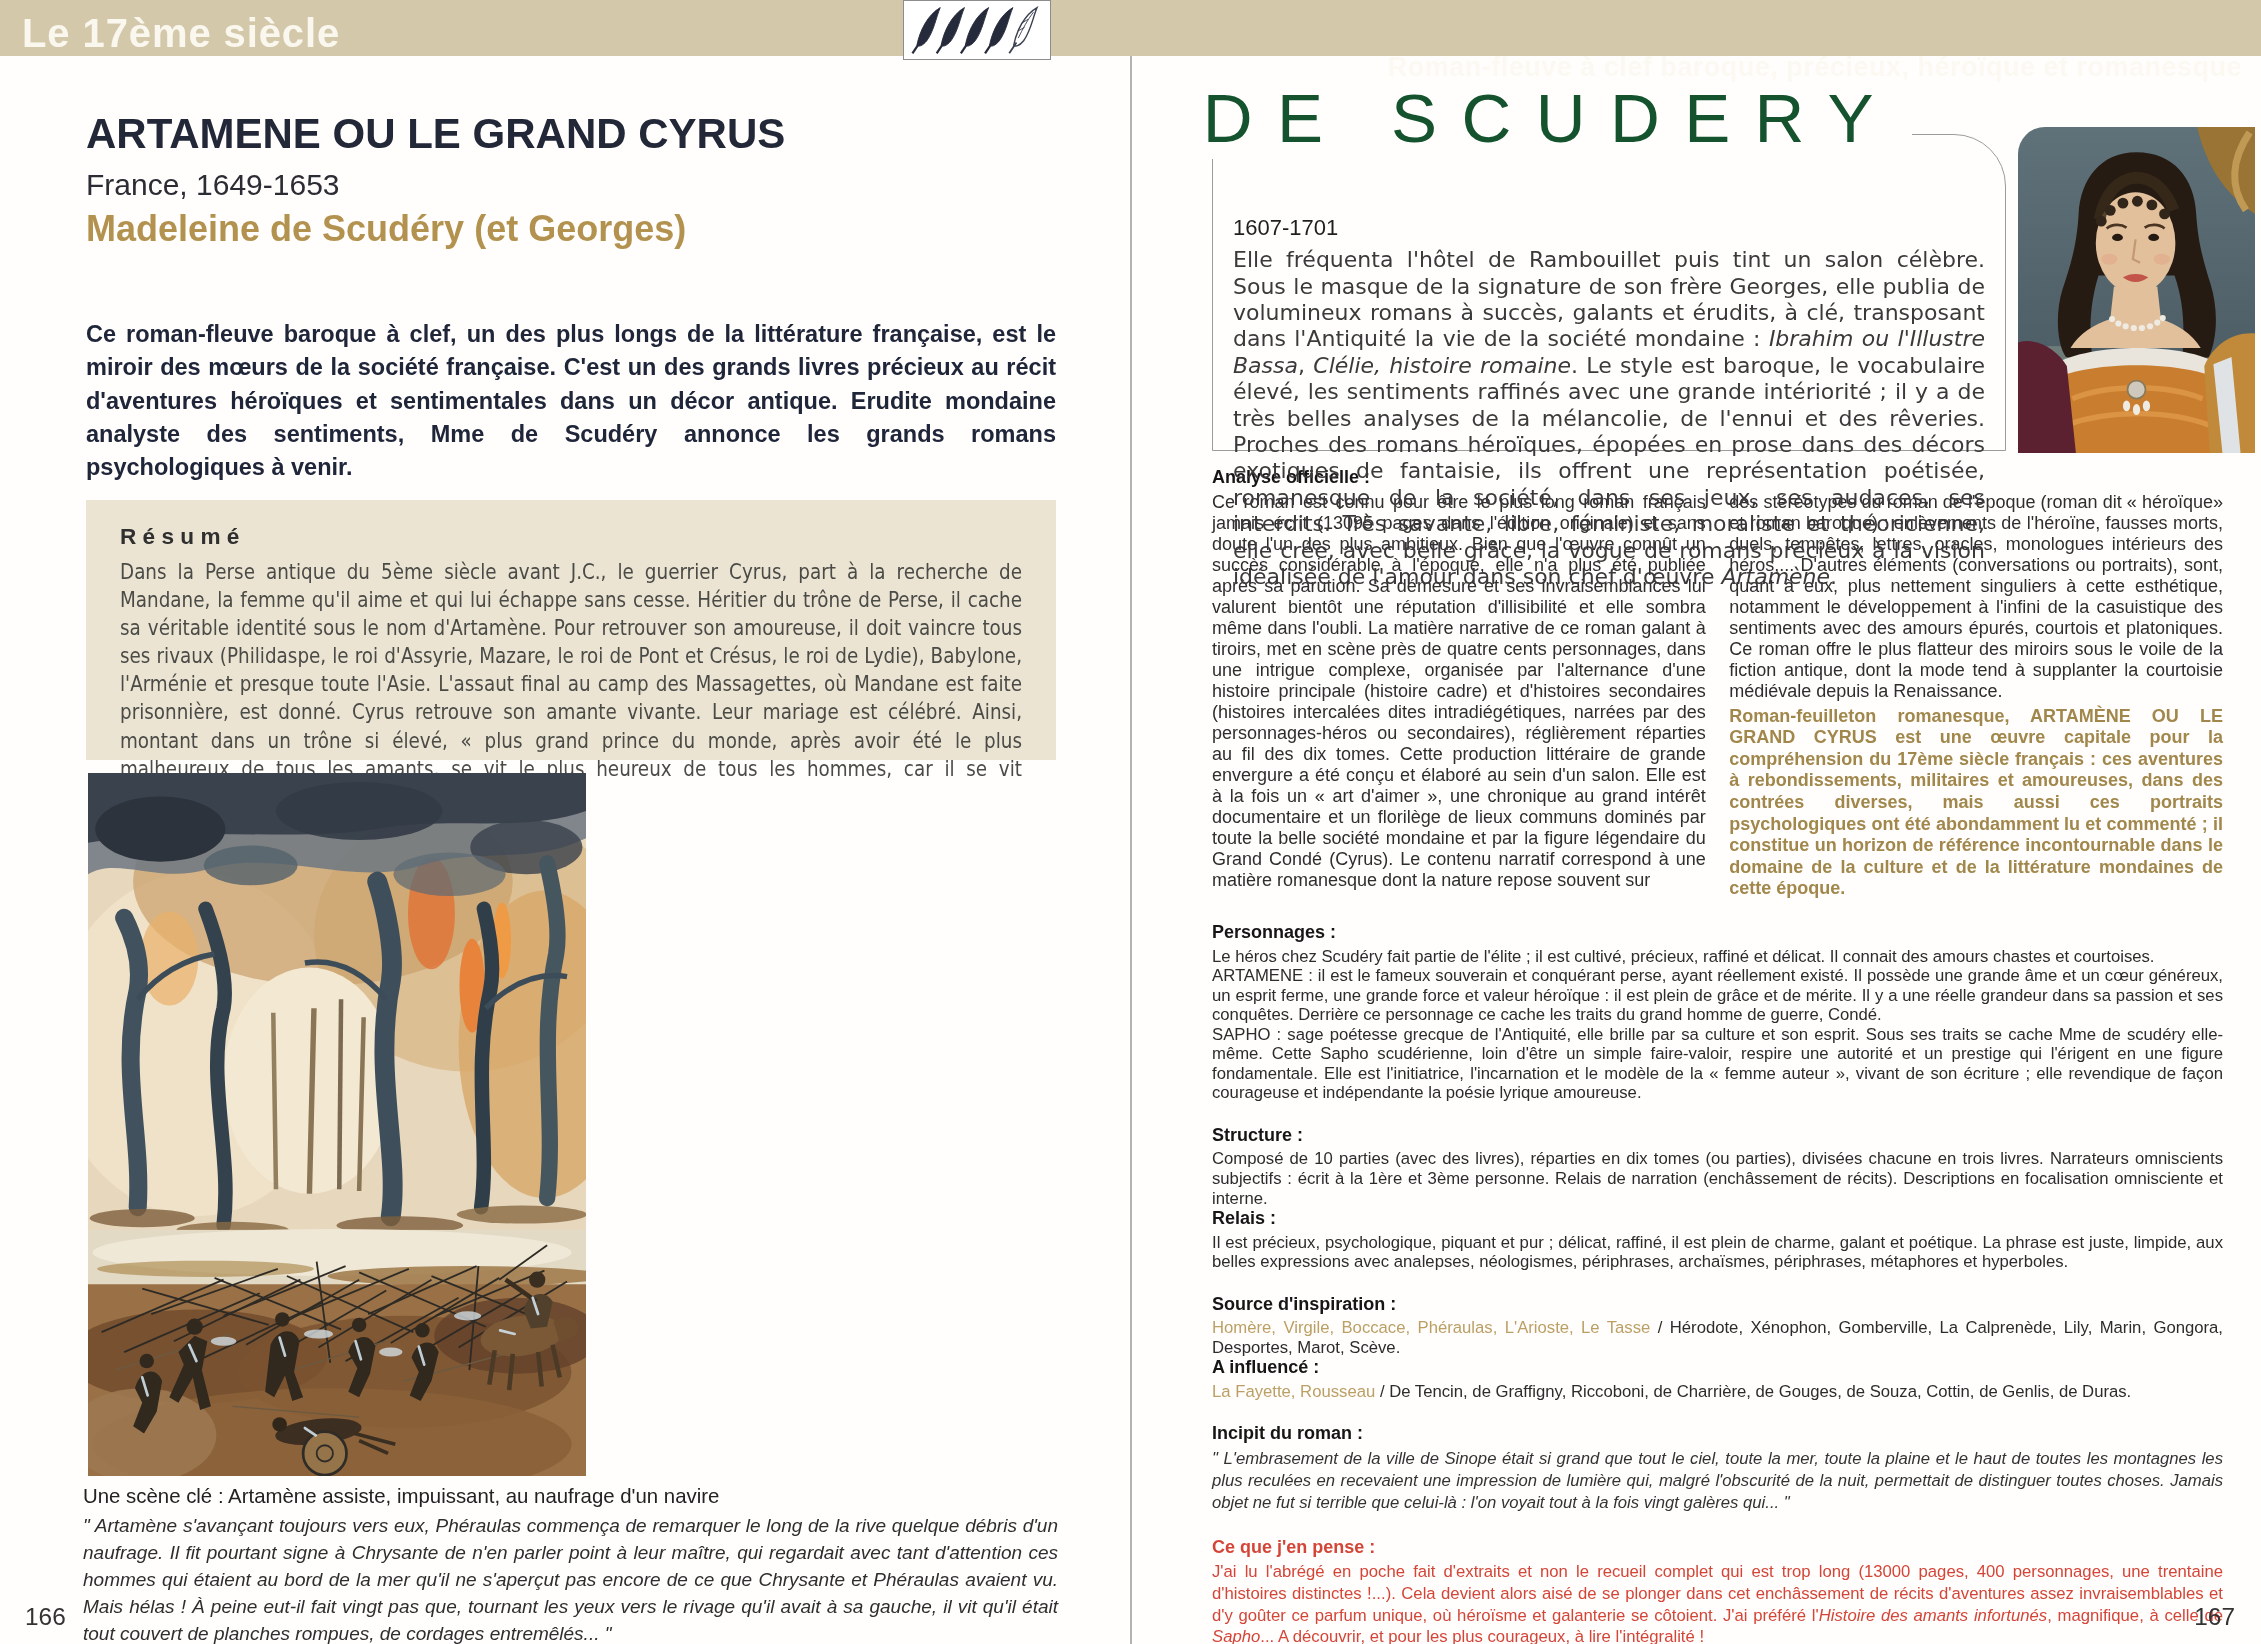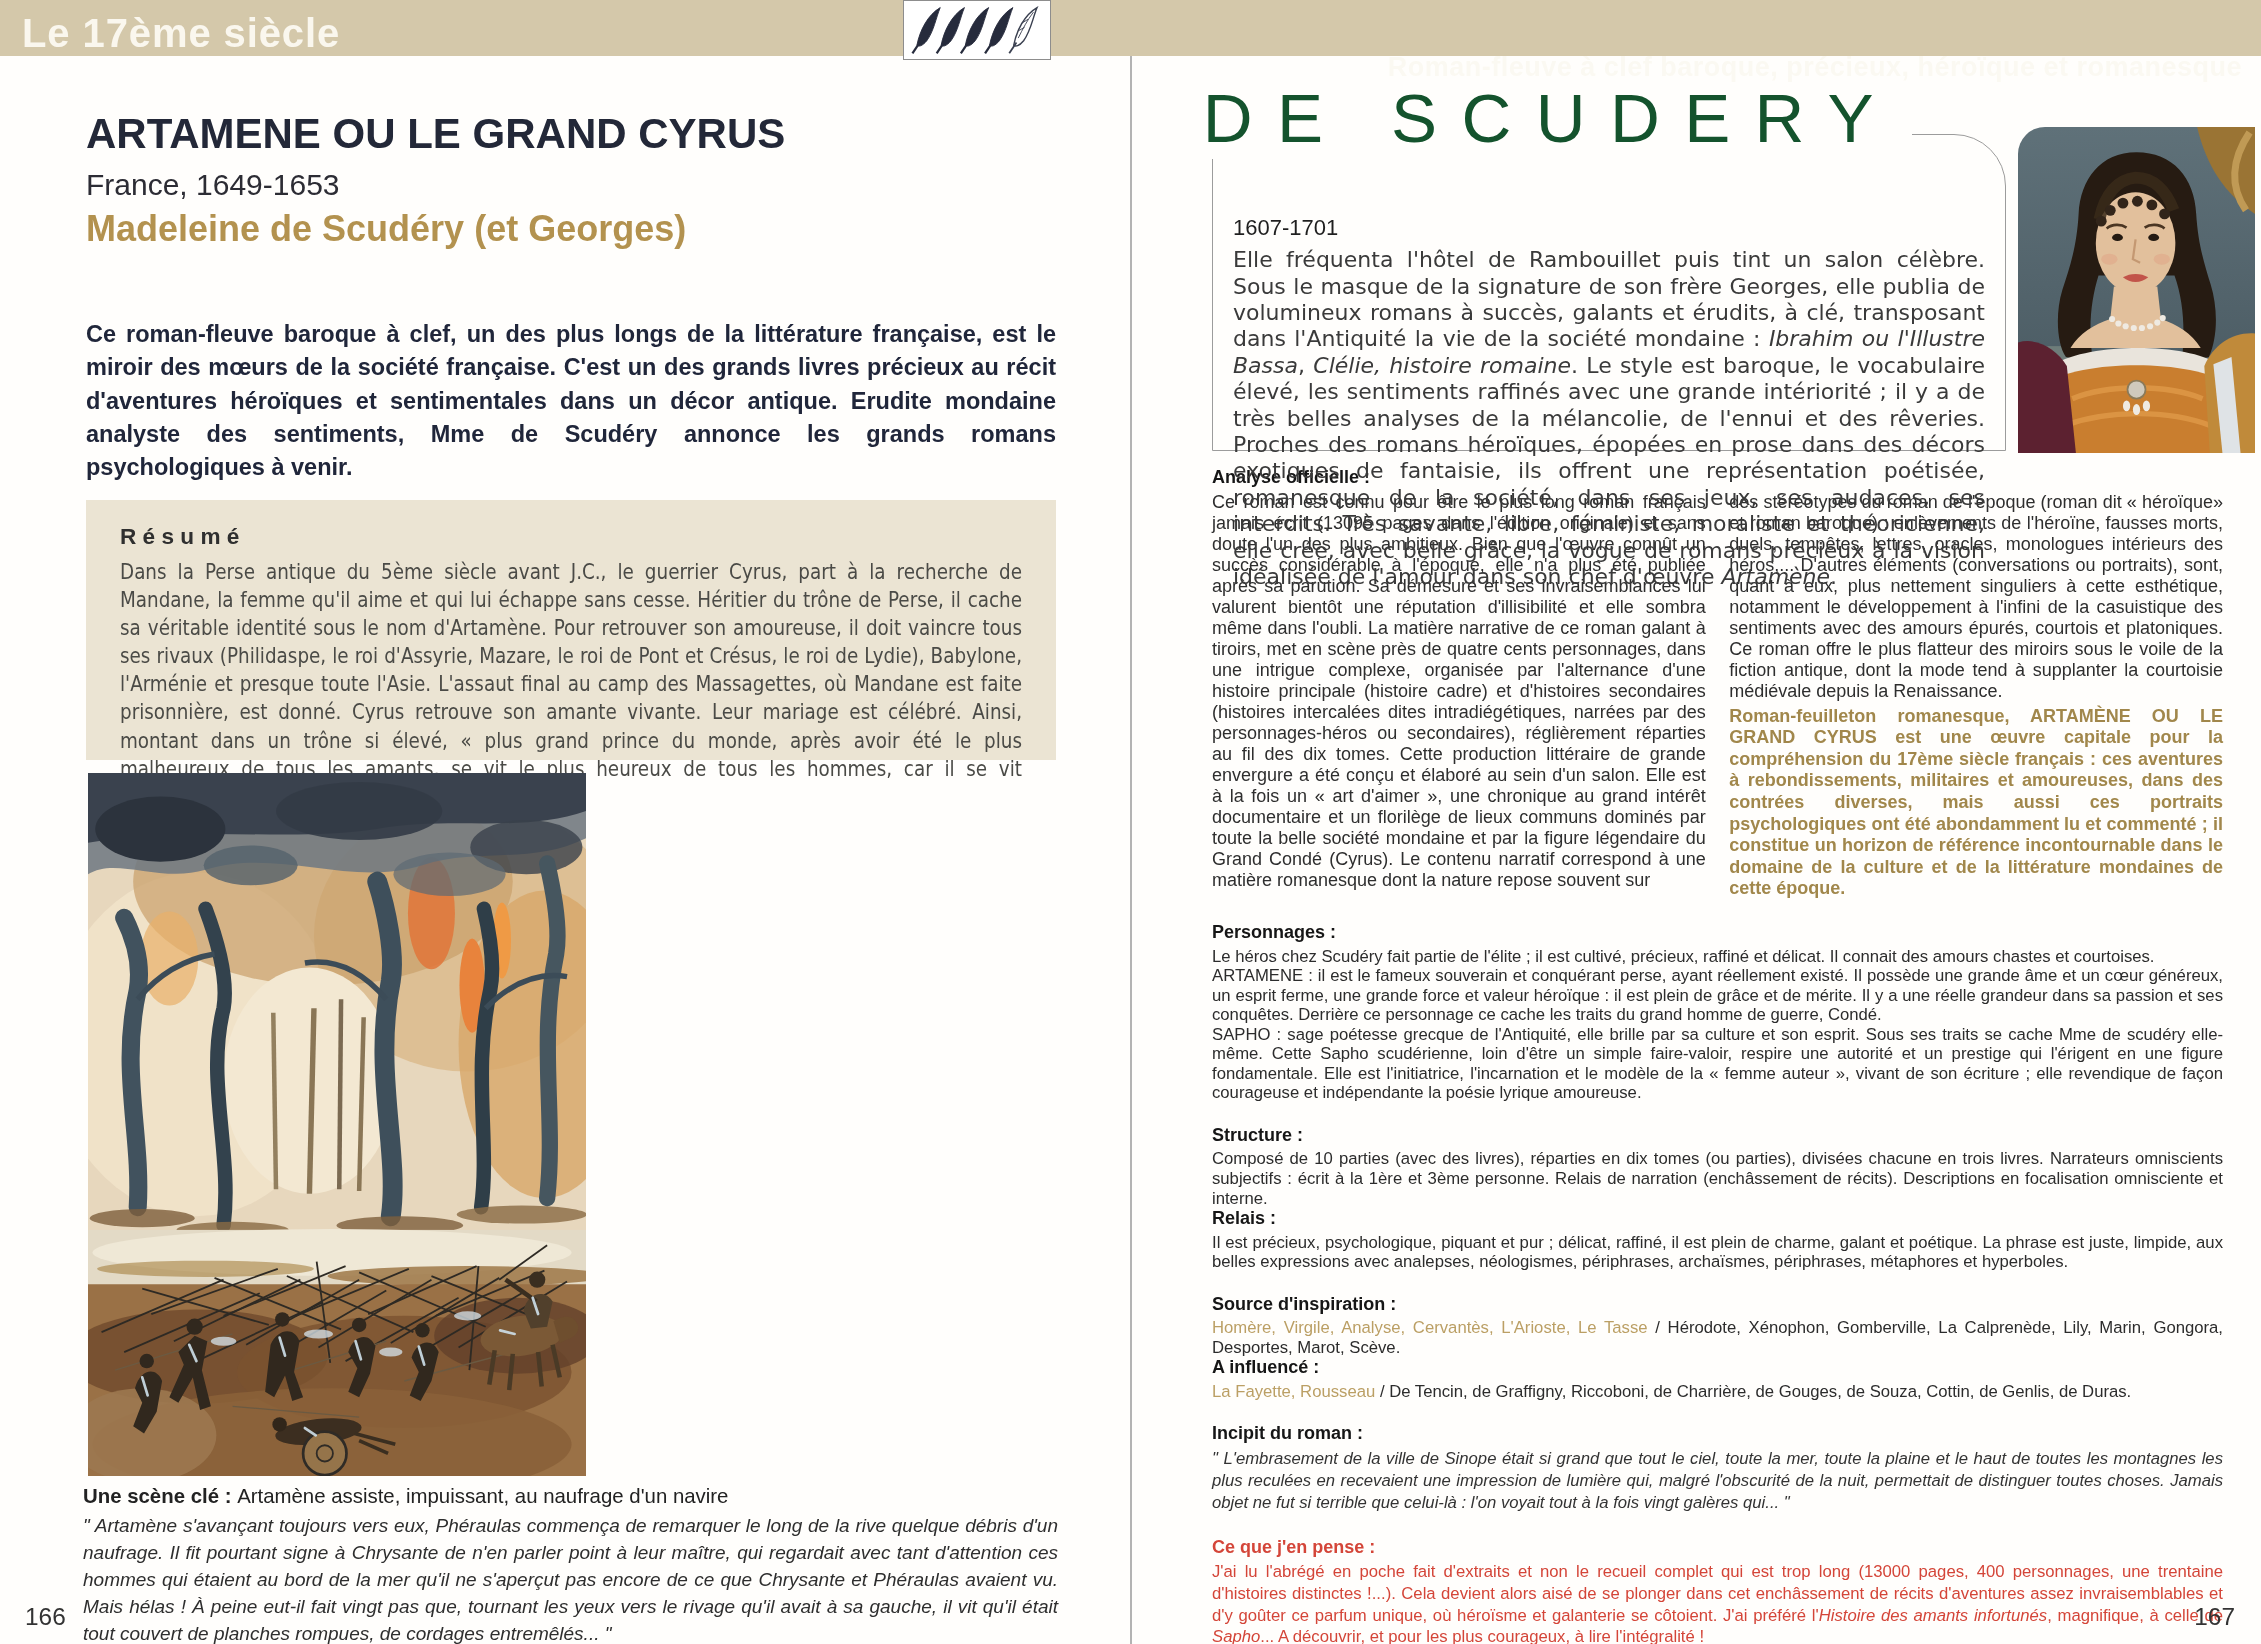--- a/index.html
+++ b/index.html
@@ -53,21 +53,21 @@
   .cols .colwrap{flex:1;min-width:0;}
   .colp{margin:0;font-size:18px;line-height:1.17;text-align:justify;color:#2e2e2e;}
   .hl{margin:3.6px 0 0;font-size:18px;line-height:1.2;text-align:justify;font-weight:bold;color:#a1874b;}
   .sec{margin-top:22px;}
   .sec.tight{margin-top:0;}
   .sec p{margin:0;font-size:16.7px;line-height:1.17;text-align:justify;color:#2c2c2c;}
   .sec p.ital{font-style:italic;line-height:1.33;color:#333;}
   .sec.red .h{color:#d44538;}
   .sec.red p{color:#d44538;line-height:1.3;}
   
-  .it{font-style:italic;} .tan{color:#bb9f64;} .b{font-weight:bold;}
+  .it{font-style:italic;} .tan{color:#bb9f64;} .b{font-weight:normal;}
 </style>
 </head>
 <body>
 
 <div class="canvas">
 
   <div class="topbar">
     <div class="topbar-left">Le 17ème siècle</div>
     <div class="topbar-right">Roman-fleuve à clef baroque, précieux, héroïque et romanesque</div>
   </div>
@@ -325,21 +325,21 @@
         <div class="h">Structure :</div>
         <p>Composé de 10 parties (avec des livres), réparties en dix tomes (ou parties), divisées chacune en trois livres. Narrateurs omniscients subjectifs : écrit à la 1ère et 3ème personne. Relais de narration (enchâssement de récits). Descriptions en focalisation omnisciente et interne.</p>
       </div>
       <div class="sec tight">
         <div class="h">Relais :</div>
         <p>Il est précieux, psychologique, piquant et pur ; délicat, raffiné, il est plein de charme, galant et poétique. La phrase est juste, limpide, aux belles expressions avec analepses, néologismes, périphrases, archaïsmes, périphrases, métaphores et hyperboles.</p>
       </div>
 
       <div class="sec">
         <div class="h">Source d'inspiration :</div>
-        <p><span class="tan">Homère, Virgile, Analyse, Cervantès, L'Arioste, Le Tasse </span><span>/ Hérodote, Xénophon, Gomberville, La Calprenède, Lily, Marin, Gongora, Desportes, Marot, Scève.</span></p>
+        <p><span class="tan">Homère, Virgile, Boccace, Phéraulas, L'Arioste, Le Tasse </span><span>/ Hérodote, Xénophon, Gomberville, La Calprenède, Lily, Marin, Gongora, Desportes, Marot, Scève.</span></p>
       </div>
       <div class="sec tight">
         <div class="h">A influencé :</div>
         <p><span class="tan">La Fayette, Rousseau </span><span>/ De Tencin, de Graffigny, Riccoboni, de Charrière, de Gouges, de Souza, Cottin, de Genlis, de Duras.</span></p>
       </div>
 
       <div class="sec">
         <div class="h">Incipit du roman :</div>
         <p class="ital">" L'embrasement de la ville de Sinope était si grand que tout le ciel, toute la mer, toute la plaine et le haut de toutes les montagnes les plus reculées en recevaient une impression de lumière qui, malgré l'obscurité de la nuit, permettait de distinguer toutes choses. Jamais objet ne fut si terrible que celui-là : l'on voyait tout à la fois vingt galères qui... "</p>
       </div>

